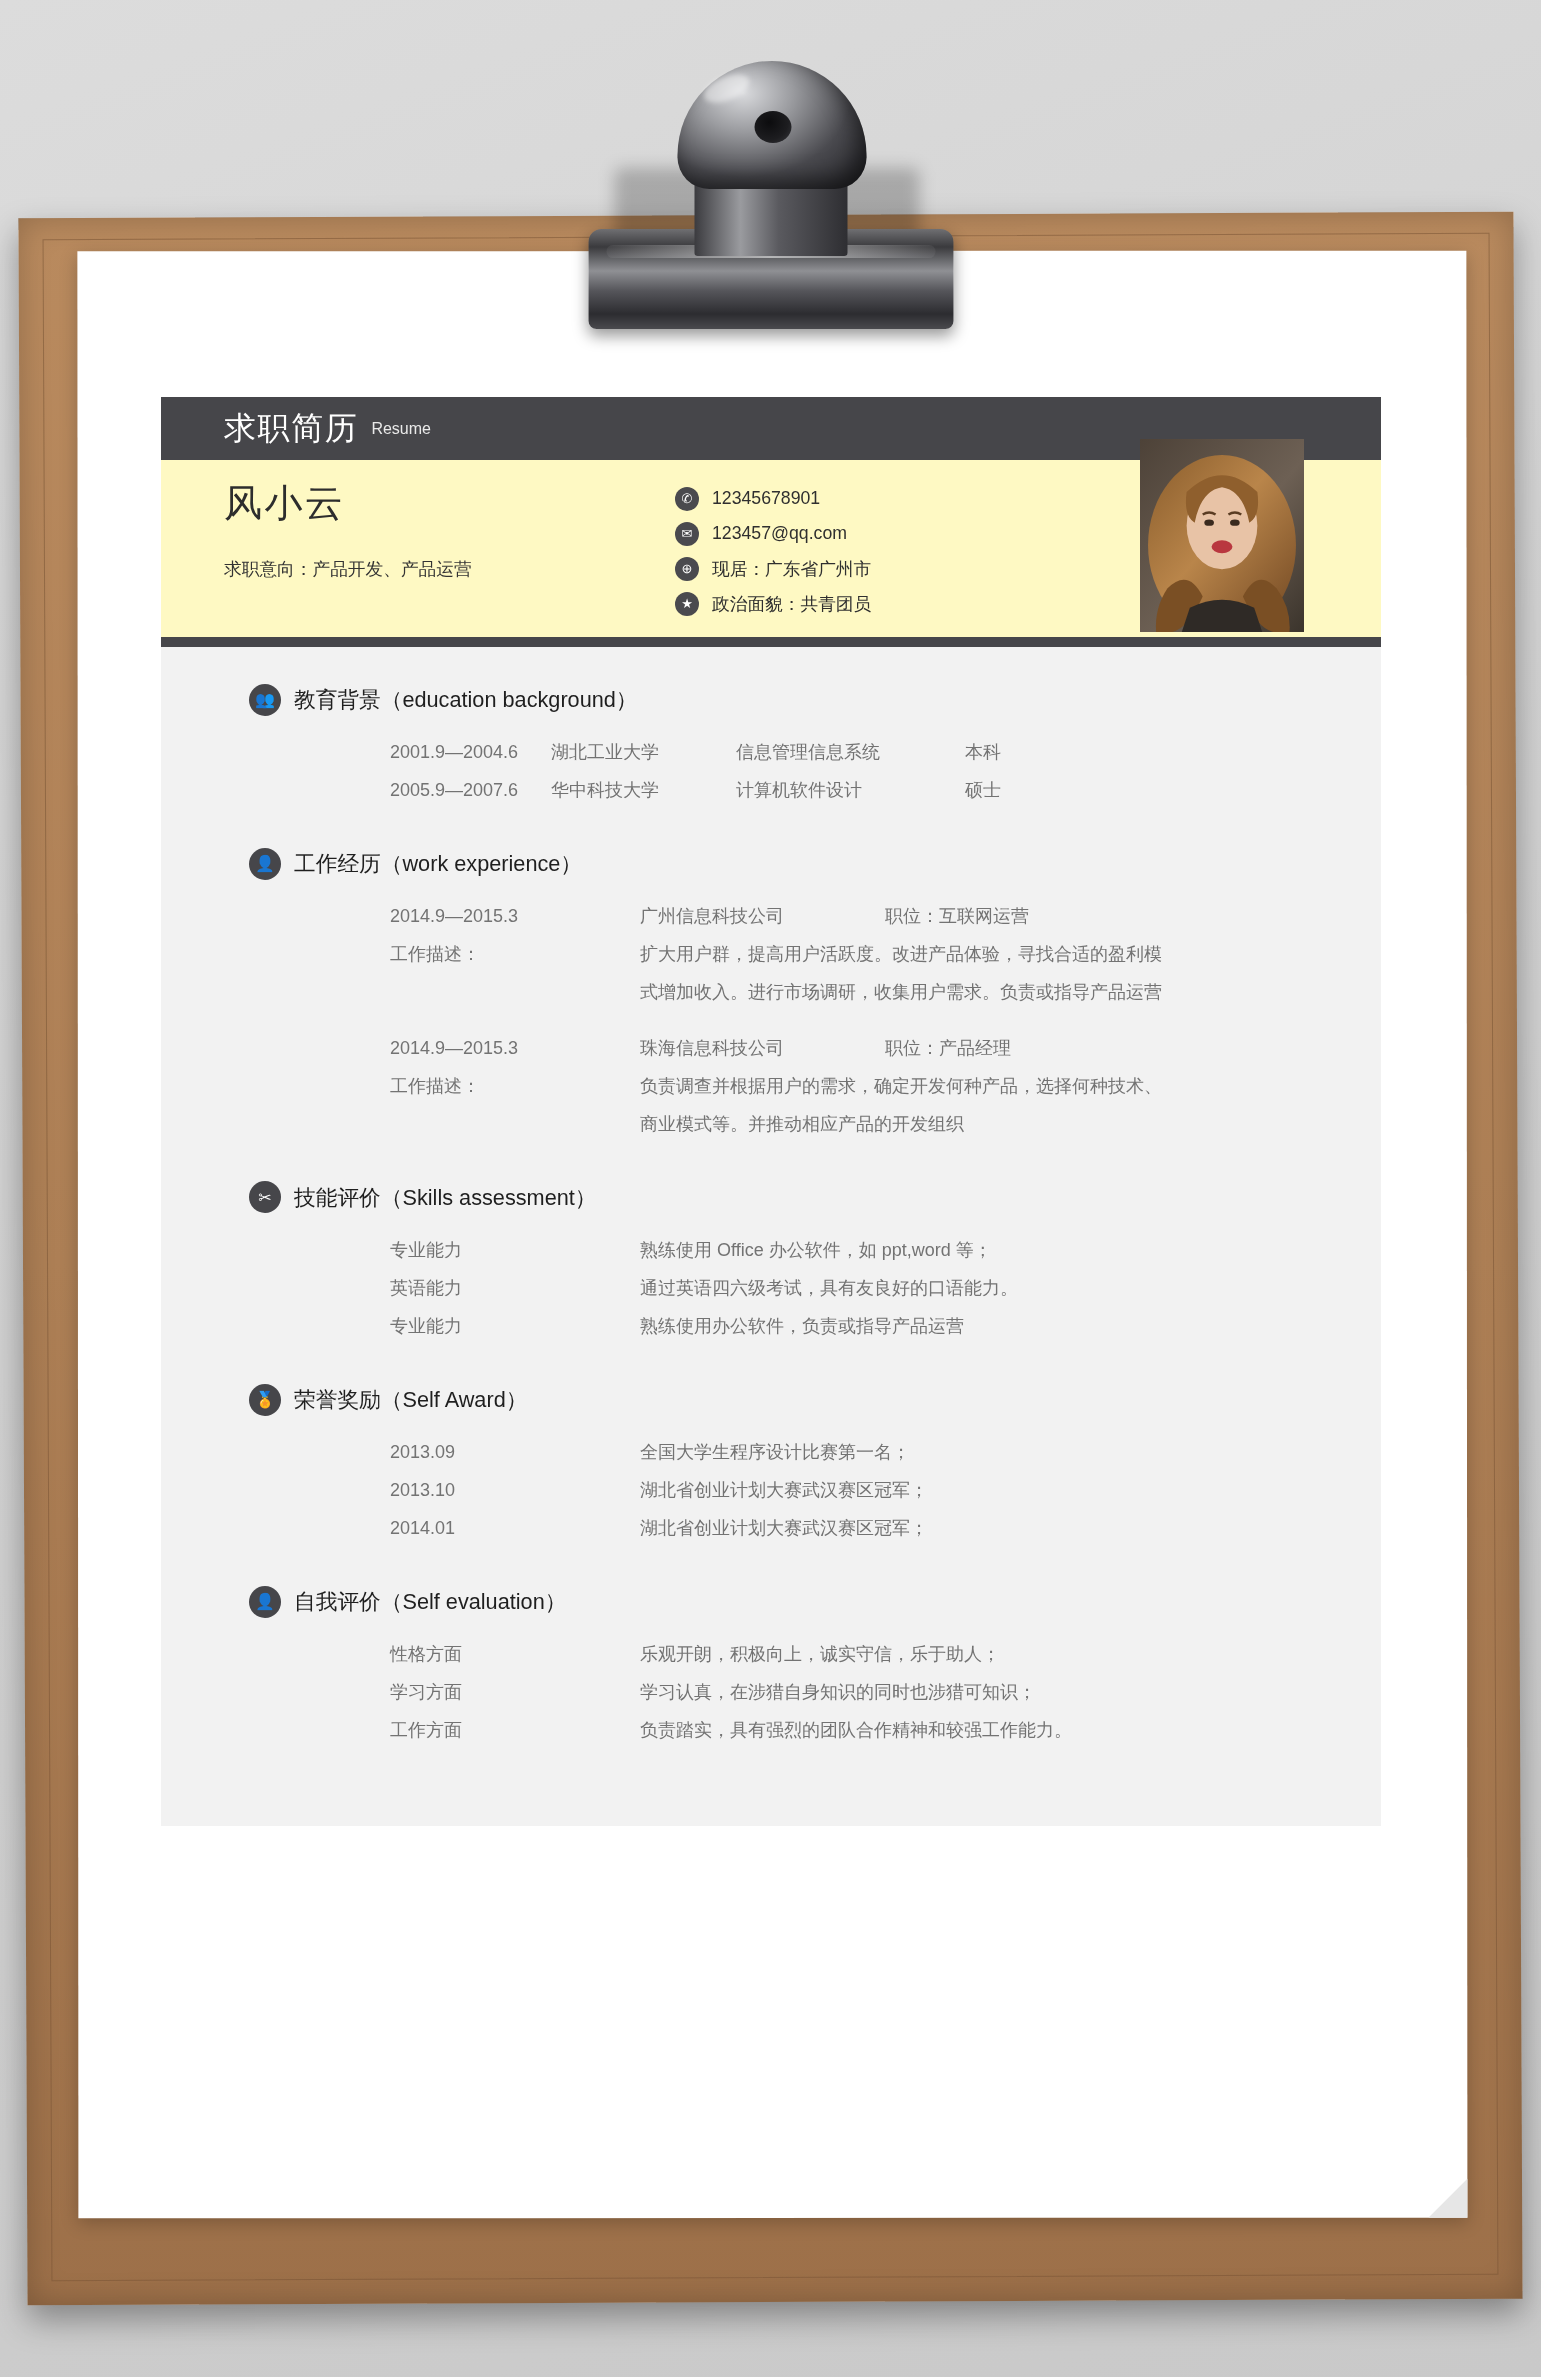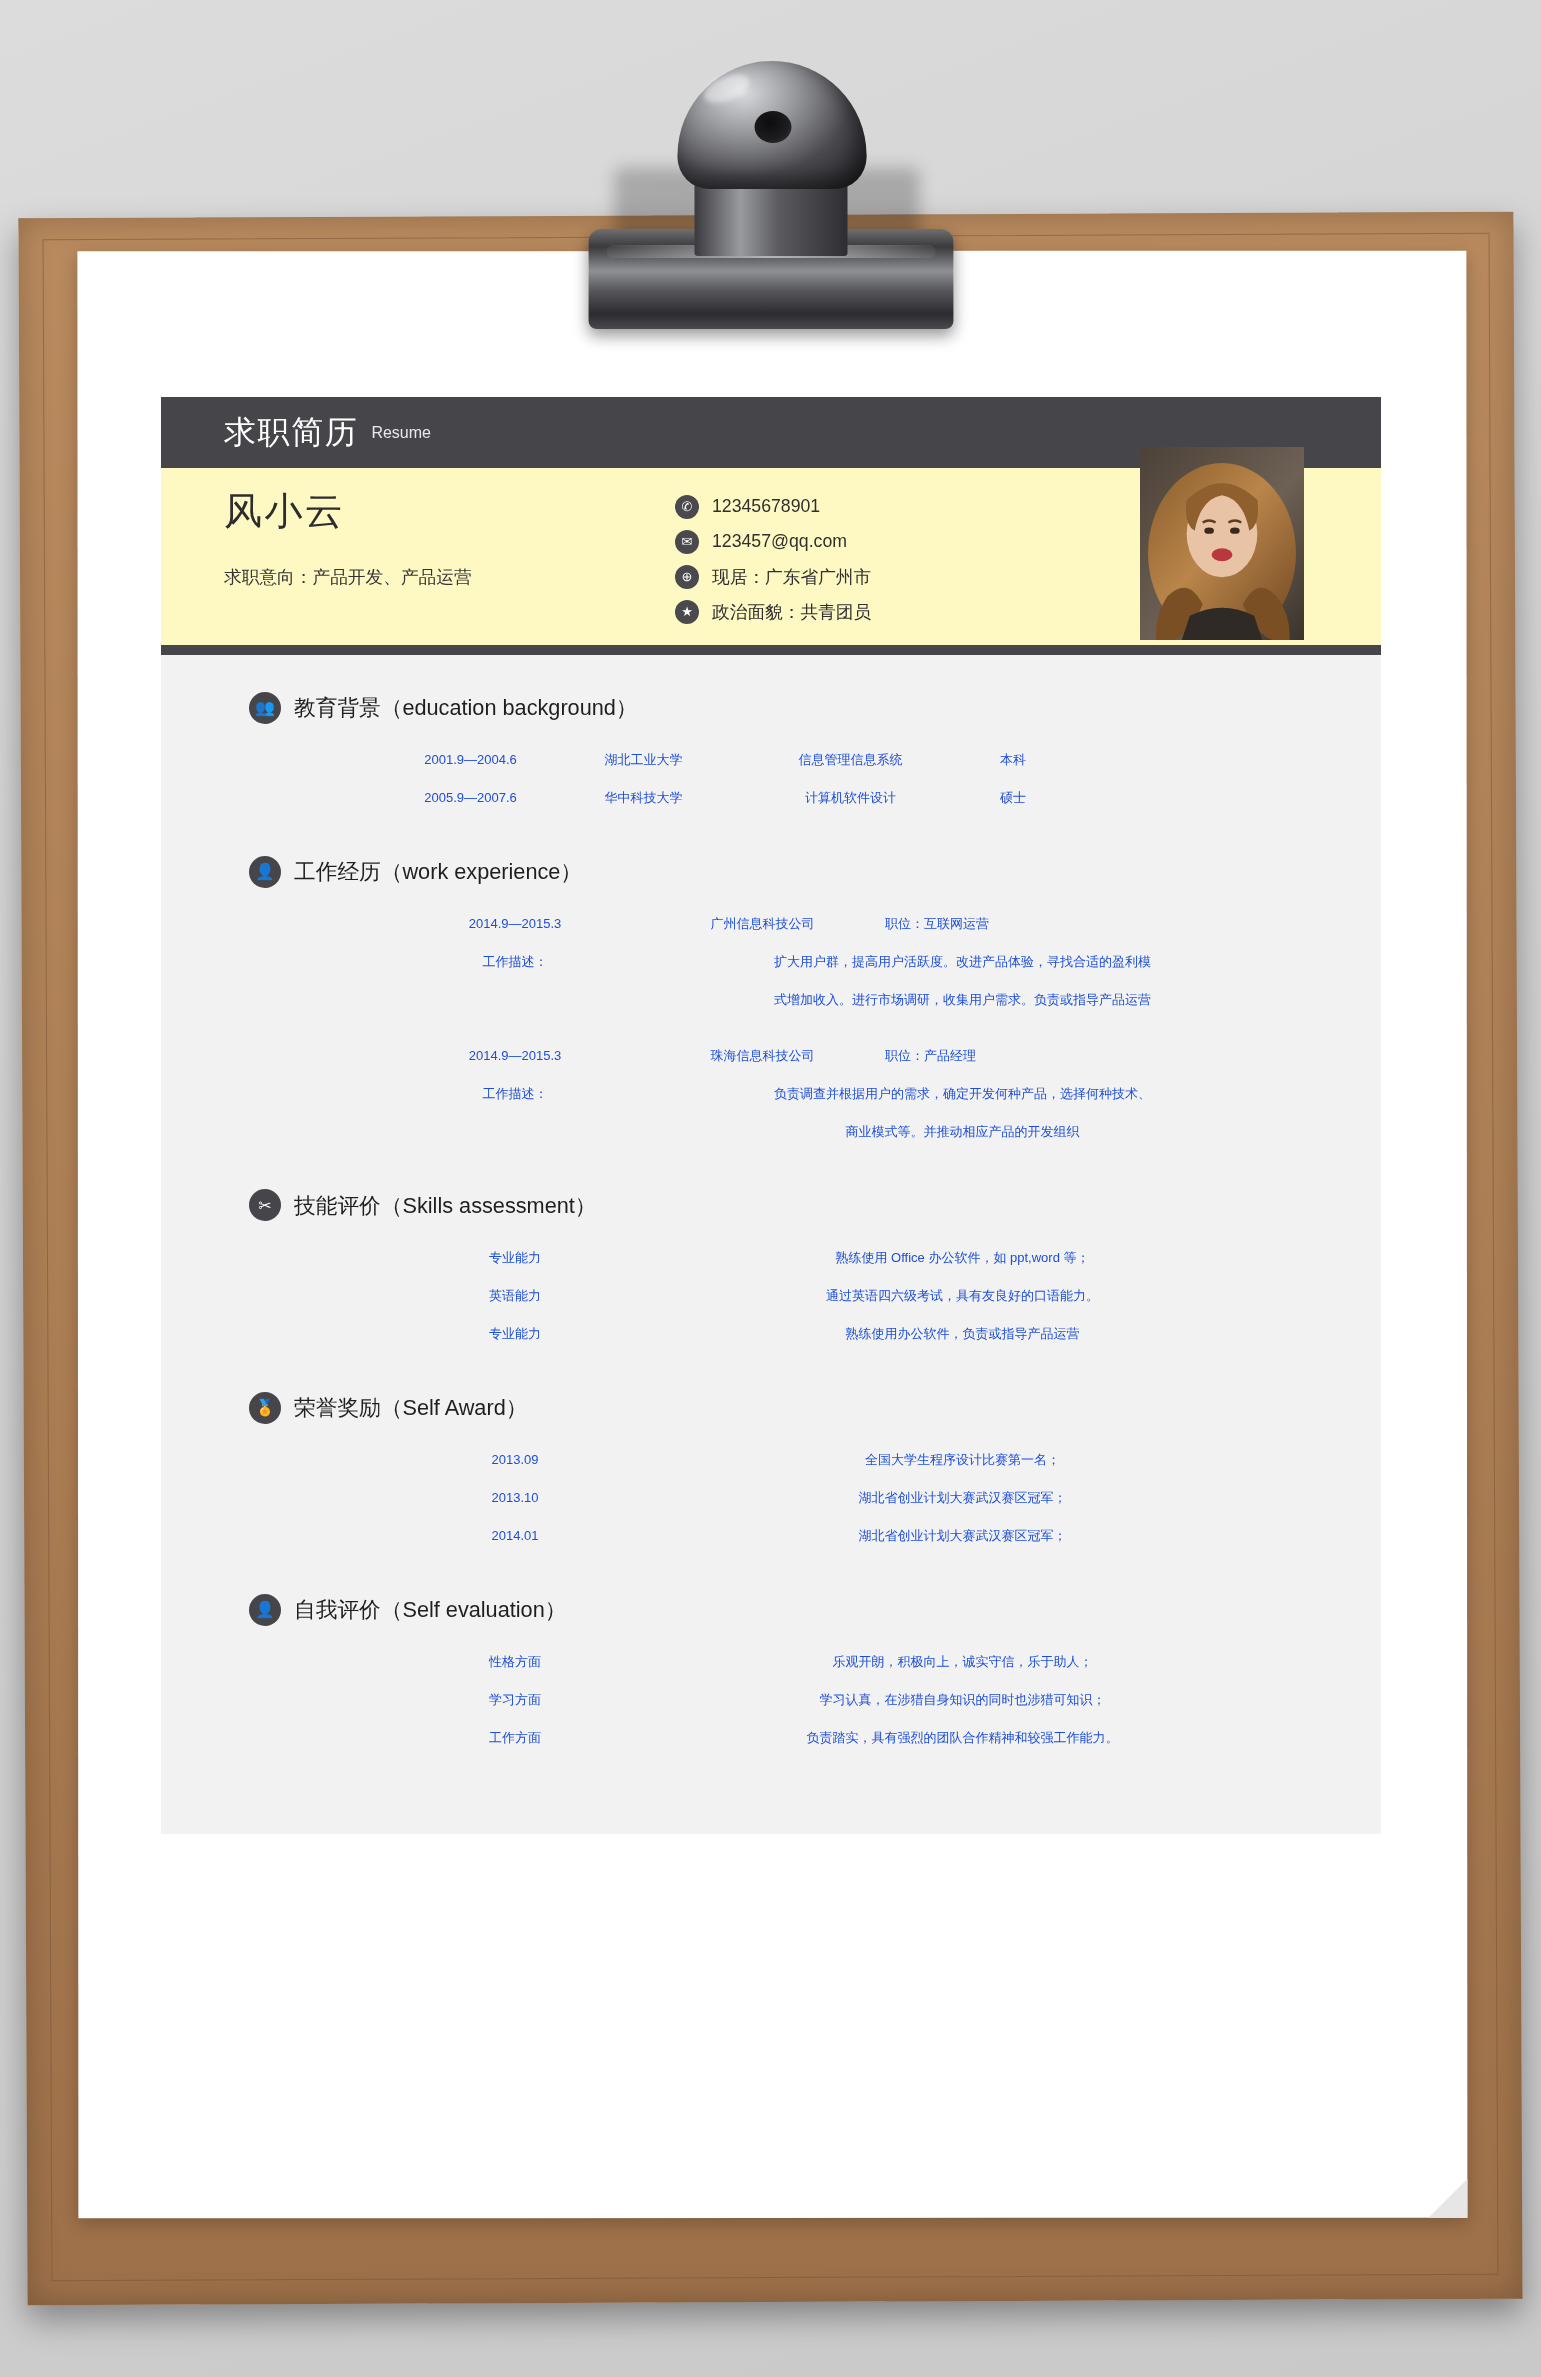--- a/index.html
+++ b/index.html
@@ -144,21 +144,21 @@
   .resume {
     position: absolute;
     left: 161px;
     top: 397px;
     width: 1220px;
     background: #f2f2f2;
     padding-bottom: 69px;
   }
 
   .header-bar {
-    height: 71px;
+    height: 63px;
     background: #46464a;
     display: flex;
     align-items: center;
     padding-left: 63px;
     box-sizing: border-box;
   }
   .header-title-cn {
     color: #ffffff;
     font-size: 32px;
     letter-spacing: 1.6px;
@@ -262,24 +262,23 @@
   }
   .sec-title {
     font-size: 21.7px;
     color: #1f1f1f;
   }
 
   .rows { padding: 6.4px 0 0 0; }
 
   .row {
     display: flex;
-    font-size: 13px;
-    color: #1d4ed8;
+    font-size: 18px;
+    color: #737373;
     line-height: 38px;
-    text-align: center;
   }
   .c-date  { width: 161px; padding-left: 229px; box-sizing: content-box; }
   .c-date2 { width: 250px; padding-left: 229px; box-sizing: content-box; }
   .c-org   { width: 185px; }
   .c-org2  { width: 245px; }
   .c-major { width: 229px; }
   .c-deg   { width: 96px; }
   .c-label { width: 250px; padding-left: 229px; box-sizing: content-box; }
   .c-text  { flex: 1; padding-right: 96px; }
 

